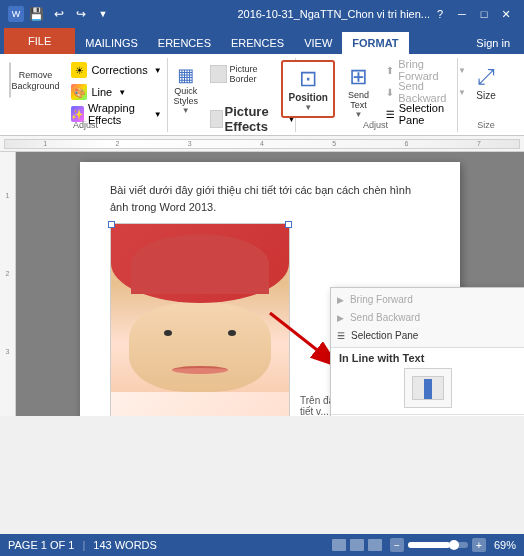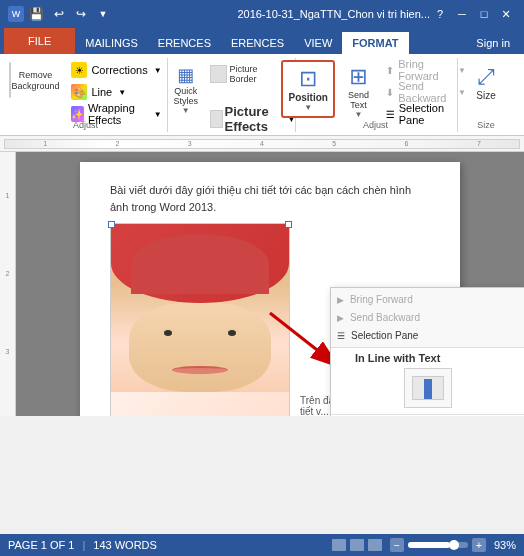--- a/index.html
+++ b/index.html
@@ -543,21 +543,21 @@
         </div>
       </div>
       <div style="display:flex;gap:4px;align-items:center;">
         <div class="dropdown-item" style="font-size:10px;padding:2px 0;">
           <span style="font-size:9px;">☰</span>
           <span>Selection Pane</span>
         </div>
       </div>
     </div>
 
-    <div style="padding:4px 24px 2px;">
+    <div style="padding:4px 8px 2px;">
       <div style="font-size:11px;font-weight:bold;color:#333;margin-bottom:4px;">In Line with Text</div>
       <div style="display:flex;justify-content:center;">
         <div class="position-item" style="width:48px;height:40px;">
           <div class="pos-icon">
             <div style="width:8px;height:20px;background:#4472c4;margin:2px auto;"></div>
           </div>
         </div>
       </div>
     </div>
 
@@ -617,16 +617,16 @@
       <div style="width:14px;height:12px;background:rgba(255,255,255,0.4);border-radius:1px;cursor:pointer;"></div>
       <div style="width:14px;height:12px;background:rgba(255,255,255,0.4);border-radius:1px;cursor:pointer;"></div>
     </div>
     <div class="zoom-controls">
       <div class="zoom-minus">−</div>
       <div class="zoom-bar">
         <div class="zoom-progress"></div>
         <div class="zoom-thumb"></div>
       </div>
       <div class="zoom-plus">+</div>
-      <span class="status-item" style="margin-left:4px;">93%</span>
+      <span class="status-item" style="margin-left:4px;">69%</span>
     </div>
   </div>
 </div>
 
 </body></html>

